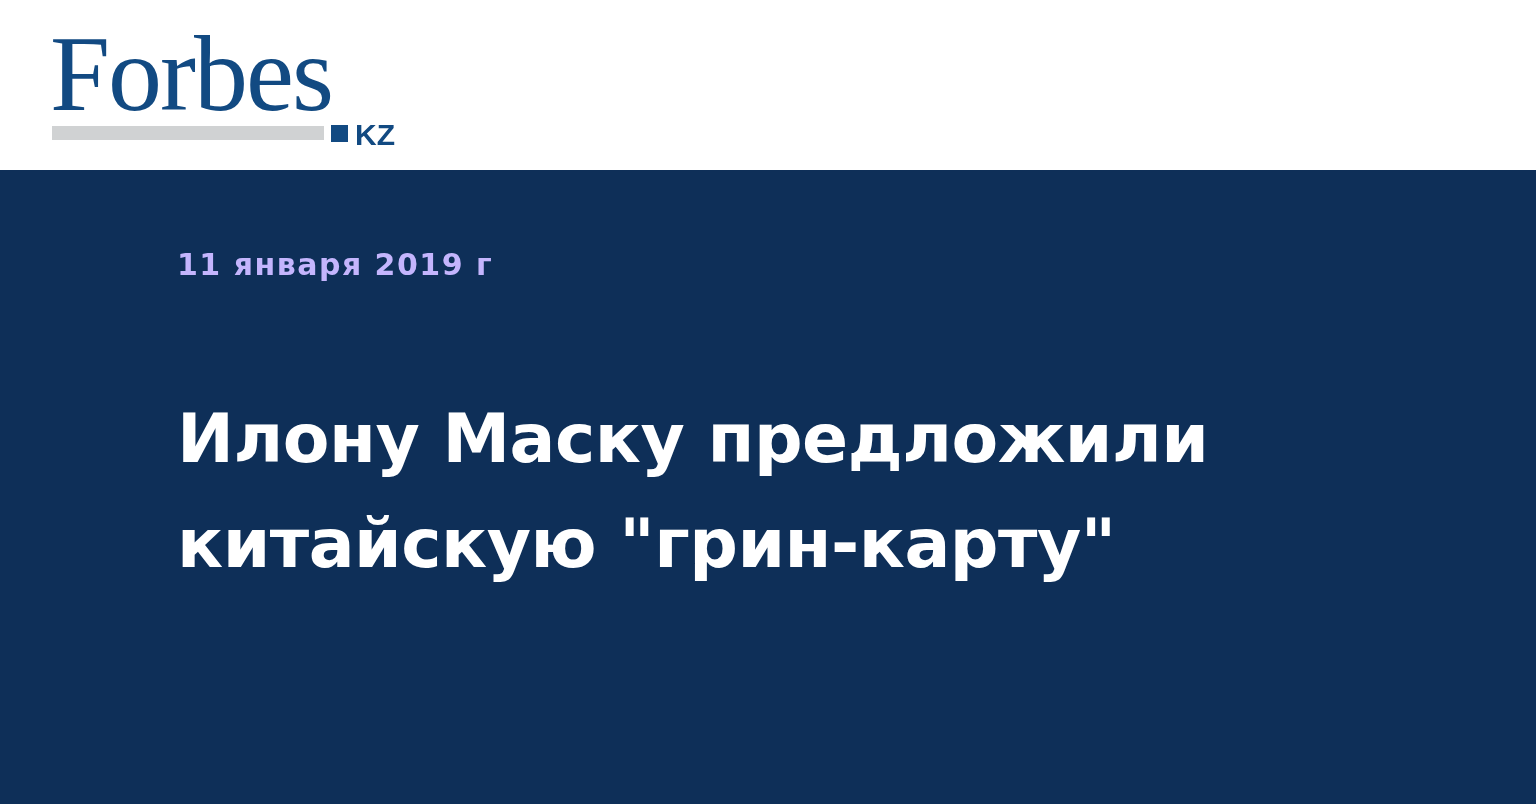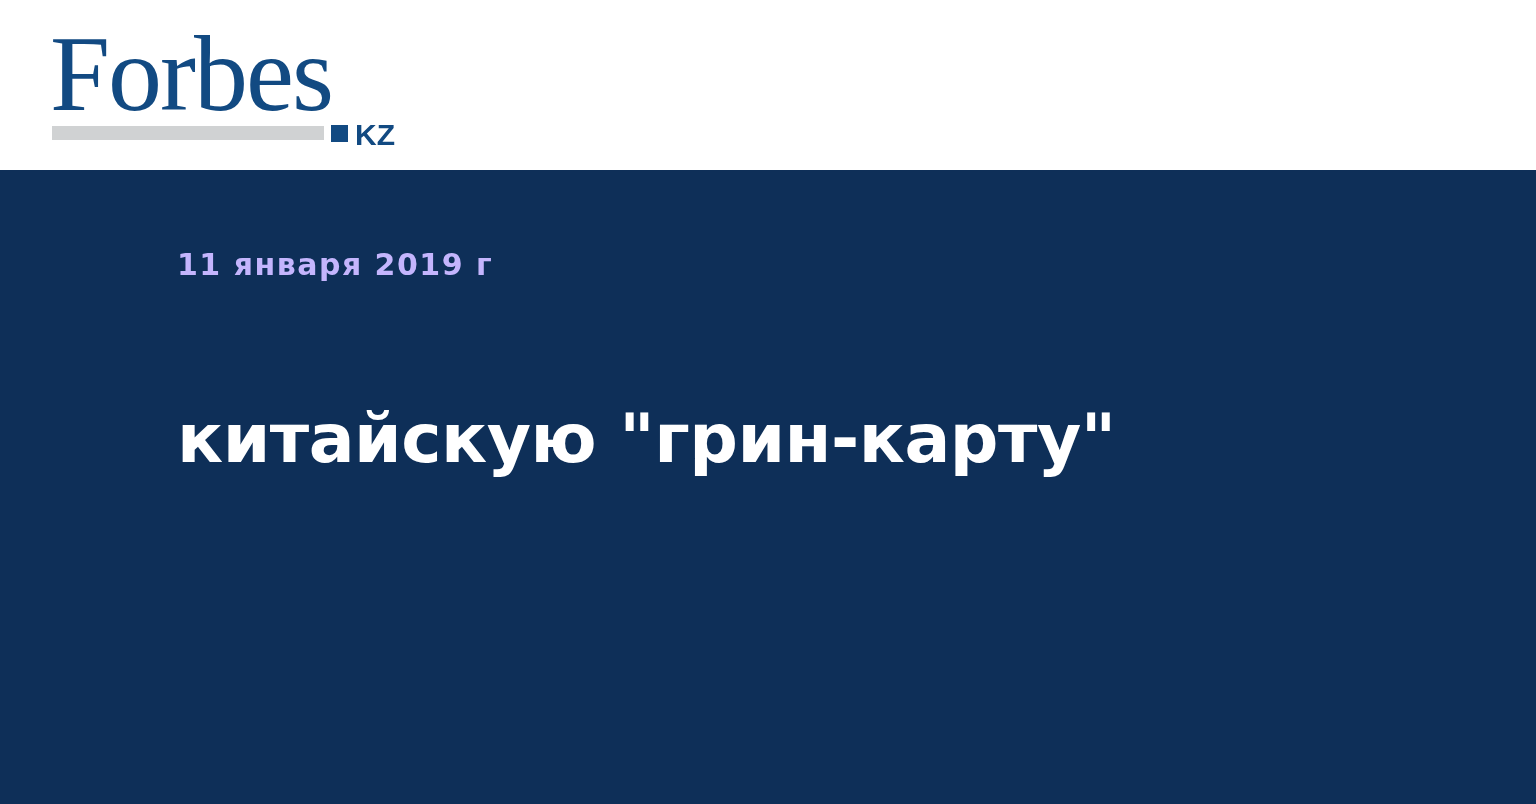--- a/index.html
+++ b/index.html
@@ -133,17 +133,18 @@
       <div class="logo-rule"></div>
       <div class="logo-square"></div>
       <div class="logo-kz">kz</div>
     </div>
   </div>
 
   <div class="hero">
     <div class="article-date">11 января 2019 г</div>
 
     <h1 class="article-title">
+      <span class="line">Илону Маску предложили</span>
       <span class="line">китайскую "грин-карту"</span>
     </h1>
   </div>
 
 </div>
 
 </body></html>

